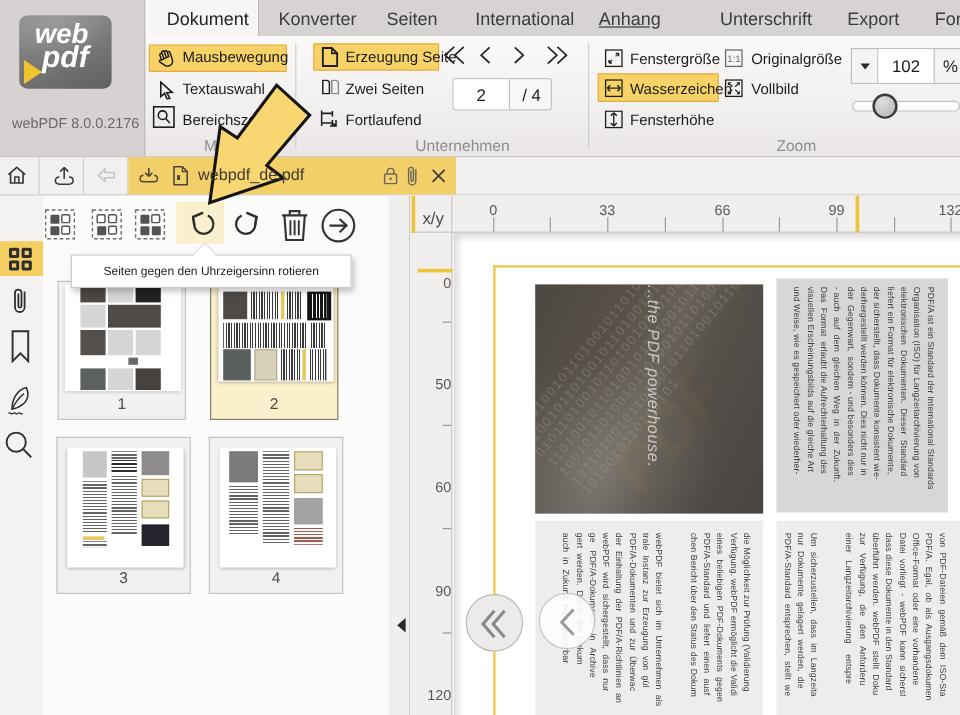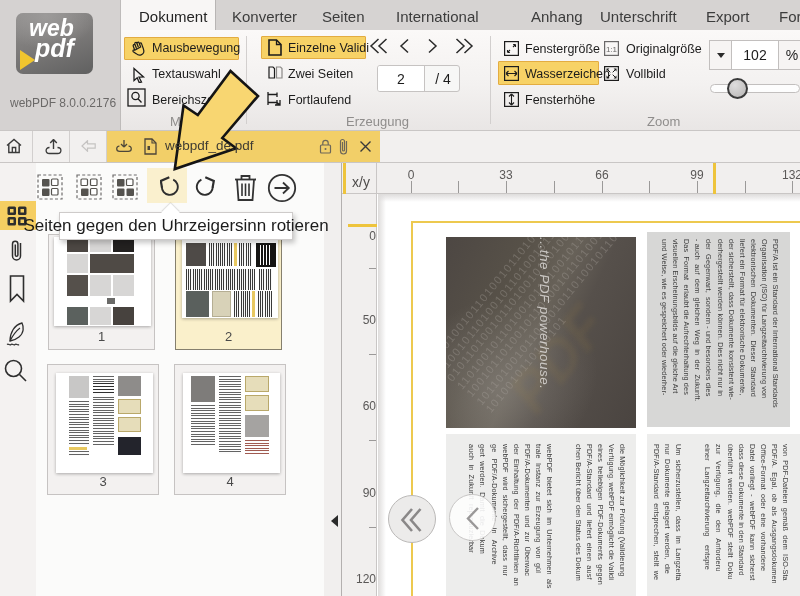--- a/index.html
+++ b/index.html
@@ -44,21 +44,21 @@
 
   
   #panel { left:36px; top:163px; width:306px; height:433px; background:#fbfbfa; border-right:1px solid #b3b0af; }
   .card { position:absolute; width:107px; height:116px; background:#f3f1f0; border:1px solid #c6c3c2; }
   .card .pg { position:absolute; left:6px; top:5px; width:93px; height:86px; background:#fff; box-shadow:0 1px 3px rgba(0,0,0,.3); }
   .card .num { position:absolute; left:0; right:0; bottom:5px; text-align:center; font-size:13px; color:#4a4a4a; }
   .card.sel { background:#faf0cb; border:1px solid #857f6d; }
 
   
   #tooltip { left:23px; top:49px; width:234px; height:28px; background:#fff; border:1px solid #cecbca; box-shadow:2px 3px 5px rgba(0,0,0,.22);
-             font-size:17px; color:#1c1c1c; display:flex; align-items:center; justify-content:center; white-space:nowrap; z-index:5; }
+             font-size:10px; color:#1c1c1c; display:flex; align-items:center; justify-content:center; white-space:nowrap; z-index:5; }
   #tipnotch { left:128px; top:43px; width:13px; height:13px; background:#fff; transform:rotate(45deg); box-shadow:-1px -1px 1px rgba(0,0,0,.12); z-index:6; }
 
   
   .ptool { position:absolute; top:10px; }
 
   
   #viewer { left:342px; top:163px; width:458px; height:433px; background:#fff; overflow:hidden; }
   #corner { left:0; top:0; width:35px; height:31px; background:#f1efee; border-right:1px solid #c9c6c5; border-bottom:1px solid #c9c6c5;
             font-size:14px; color:#4e4c4b; }
   #hruler { left:35px; top:0; width:423px; height:31px; background:#f1efee; border-bottom:1px solid #c9c6c5; }
@@ -96,21 +96,21 @@
 </head>
 <body>
 
 <div id="top" class="abs">
   <div id="tab-active" class="abs"></div>
   <div id="tabs" class="abs">
     <span style="left:18px;color:#242424;">Dokument</span>
     <span style="left:111px;">Konverter</span>
     <span style="left:201px;">Seiten</span>
     <span style="left:275px;">International</span>
-    <span style="left:410px;">Anhang</span>
+    <span style="left:378px;text-decoration:underline;">Anhang</span>
     <span style="left:479px;">Unterschrift</span>
     <span style="left:585px;">Export</span>
     <span style="left:658px;">Formulare</span>
   </div>
 
   <div id="ribbon" class="abs">
     <div class="vsep" style="left:125px;"></div>
     <div class="vsep" style="left:369px;"></div>
 
     <div class="ysel" style="left:3px;top:7px;width:115px;height:23px;"></div>
@@ -130,31 +130,31 @@
       <path d="M11 10.8 L14.5 14.5"></path>
     </svg>
     <div class="rtxt" style="left:31px;top:63px;">Bereichszoom</div>
     <div class="glabel" style="left:49px;">Maus</div>
 
     <div class="ysel" style="left:140px;top:6px;width:105px;height:23px;"></div>
     <svg class="abs" style="left:147px;top:9px;" width="14" height="17" viewBox="0 0 14 17" fill="none" stroke="#1c1c1c" stroke-width="1.6">
       <path d="M1 1 H8.5 L13 5.5 V16 H1 Z"></path>
         <path d="M8.5 1 V5.5 H13" stroke-width="1.3"></path>
     </svg>
-    <div class="rtxt" style="left:167px;top:11px;">Einzelne Validi</div>
+    <div class="rtxt" style="left:167px;top:11px;">Erzeugung Seite</div>
     <svg class="abs" style="left:147px;top:36px;" width="15" height="13" viewBox="0 0 15 13" fill="none" stroke="#1c1c1c" stroke-width="1.2">
       <path d="M1 1 H5 L6.5 2.5 V12 H1 Z"></path>
         <path d="M8.5 1 H12.5 L14 2.5 V12 H8.5 Z" stroke="#8a8886"></path>
     </svg>
     <div class="rtxt" style="left:167px;top:37px;">Zwei Seiten</div>
     <svg class="abs" style="left:146px;top:61px;" width="15" height="15" viewBox="0 0 15 15" fill="none" stroke="#1c1c1c" stroke-width="1.3">
       <path d="M1 1 V14 M1 3.5 H10 M1 11.5 H10 M10 1.5 V6 M10 9 V14 M10 11.5 L13 14 M13 9 V14 H8"></path>
     </svg>
     <div class="rtxt" style="left:167px;top:63px;">Fortlaufend</div>
-    <div class="glabel" style="left:225px;">Erzeugung</div>
+    <div class="glabel" style="left:225px;">Unternehmen</div>
 
     <svg class="abs" style="left:248px;top:8px;" width="105" height="16" viewBox="0 0 105 16" fill="none" stroke="#2a2a2a" stroke-width="1.5">
       <path d="M9.5 1 L2 8 L9.5 15 M17.5 1 L10 8 L17.5 15"></path>
       <path d="M39 1.5 L32 8 L39 14.5"></path>
       <path d="M60 1.5 L67 8 L60 14.5"></path>
       <path d="M87.5 1 L95 8 L87.5 15 M95.5 1 L103 8 L95.5 15"></path>
     </svg>
     <div class="abs" style="left:256px;top:35px;width:83px;height:27px;border:1px solid #c6c3c2;border-radius:3px;background:#f7f7f6;overflow:hidden;">
       <div style="position:absolute;left:0;top:0;width:47px;height:27px;background:#fff;border-right:1px solid #c6c3c2;font-size:14px;color:#1c1c1c;text-align:center;line-height:26px;">2</div>
       <div style="position:absolute;left:47px;top:0;width:36px;height:27px;font-size:14px;color:#1c1c1c;text-align:center;line-height:26px;">/ 4</div>

